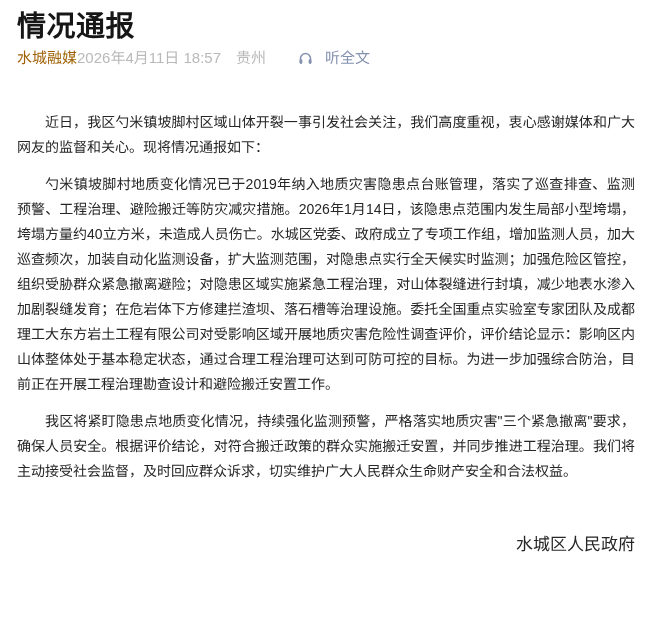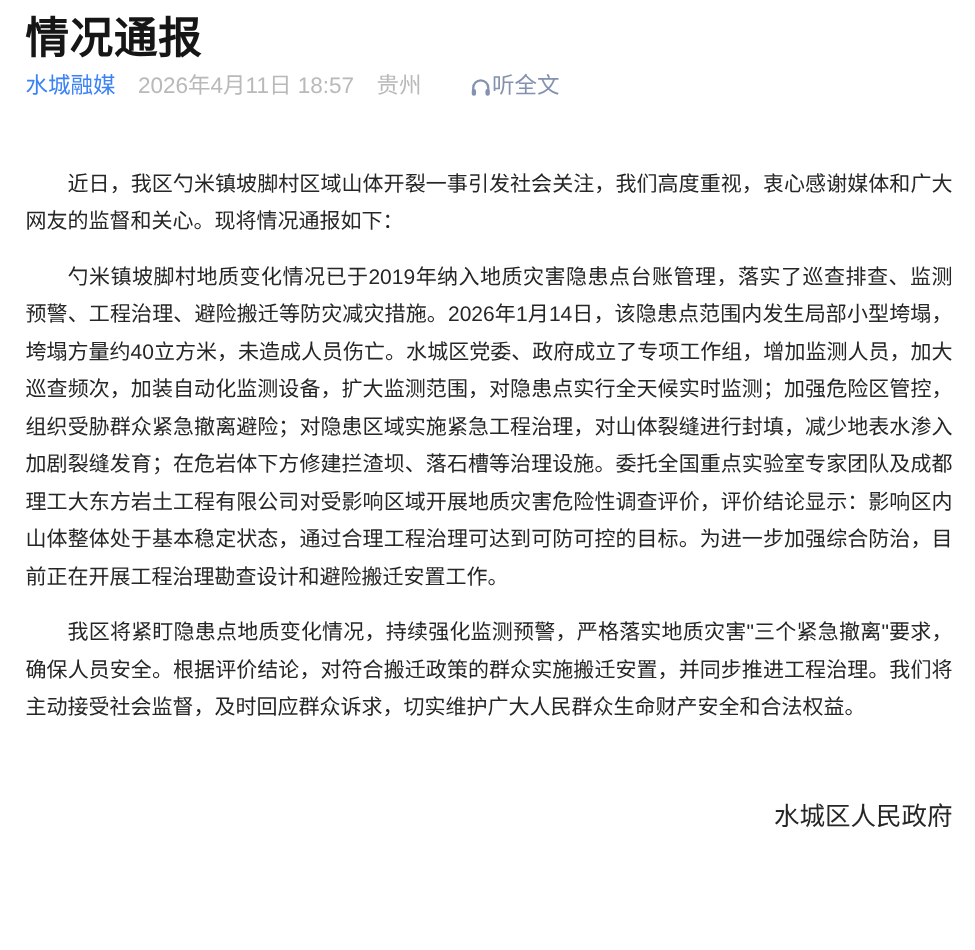--- a/index.html
+++ b/index.html
@@ -24,39 +24,38 @@
   }
   .meta {
     margin-top: 8px;
     display: flex;
     align-items: center;
     font-size: 15px;
     line-height: 20px;
     white-space: nowrap;
   }
   .meta .source {
-    color: #3b82f6;
-    margin-right: 15px;
+    color: #a16207;
     text-decoration: none;
     cursor: pointer;
     text-align: right;
   }
   .meta .datetime {
     color: #b9b9b9;
     margin-right: 15px;
   }
   .meta .location {
     color: #b9b9b9;
     margin-right: 32px;
   }
   .meta .listen {
     color: #8592af;
     display: inline-flex;
     align-items: center;
-    gap: 0;
+    gap: 12px;
     cursor: pointer;
   }
   .meta .listen svg { display: block; }
   .article {
     margin-top: 42px;
     font-size: 14px;
     line-height: 25px;
     color: #262626;
     text-align: justify;
   }

